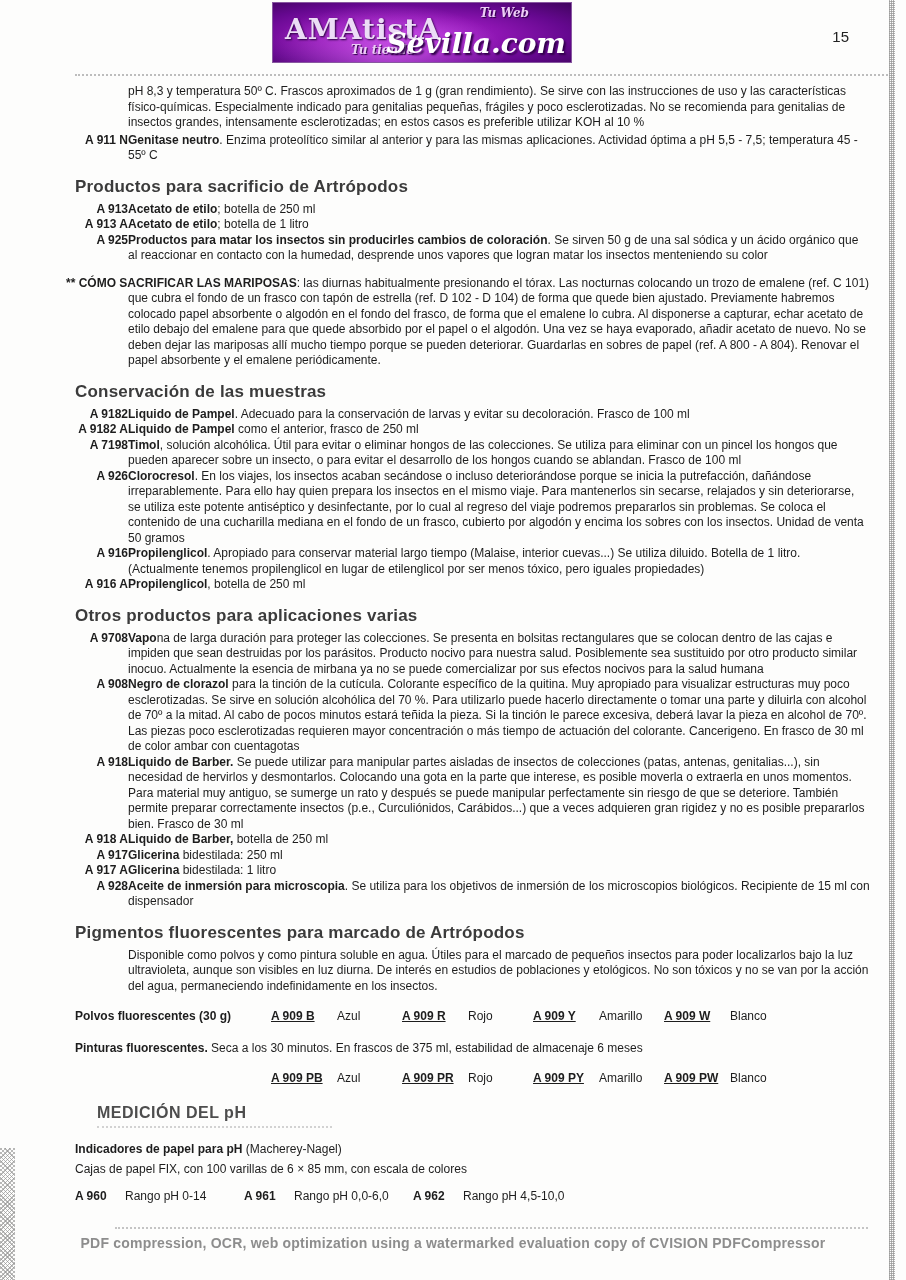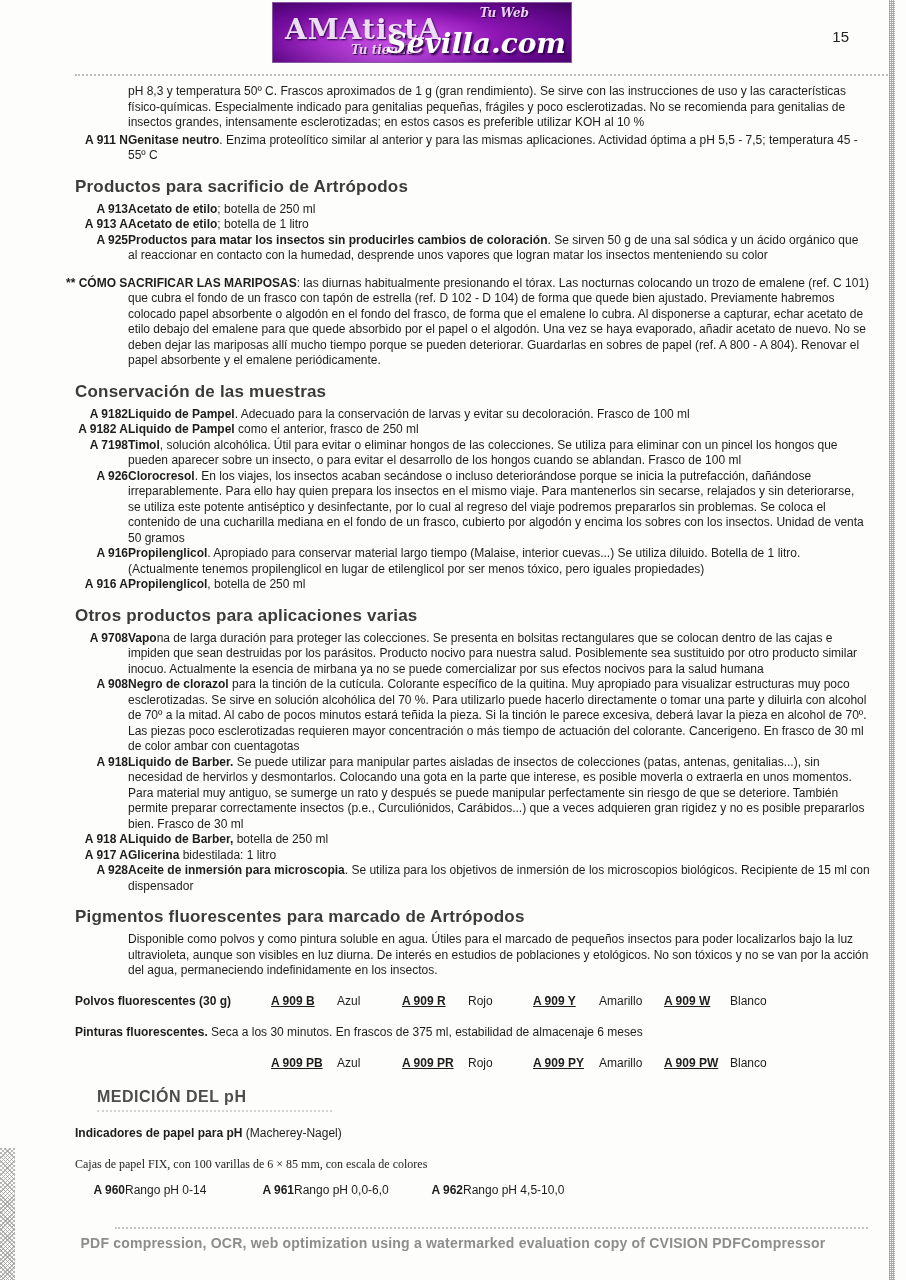--- a/index.html
+++ b/index.html
@@ -82,22 +82,22 @@
   .fluor-pair { flex:none; width:131px; display:flex; }
   .fluor-code { flex:none; width:66px; font-weight:bold;text-decoration:underline; }
   .paints-intro { margin-top:16px; }
   .ph-title {
     display:inline-block; margin:16px 0 0 22px;
     font-size:16px; line-height:20px; font-weight:bold;
     color:#4d4d4d; letter-spacing:.5px;
   }
   .ph-underline { width:235px; margin:3px 0 0 22px; border-top:2px dotted #d2d2d2; }
   .ph-indicators { margin-top:14px; }
-  .ph-boxes { margin-top:15px;font-family:Liberation Serif, serif; }
-  .ph-ranges { display:flex; margin-top:11px;text-align:right; }
+  .ph-boxes { margin-top:5px; }
+  .ph-ranges { display:flex; margin-top:11px; }
   .ph-pair { flex:none; width:169px; display:flex; }
   .ph-pair:last-child { width:auto; }
   .ph-code { flex:none; width:50px; font-weight:bold; }
   
   .rule-bottom { position:absolute; left:115px; right:38px; top:1227px; border-top:2px dotted #c4c4c4; }
   .watermark {
     position:absolute; top:1235px; left:0; width:100%;
     text-align:center; font-size:14px; font-weight:bold;
     color:#8d8d8d; letter-spacing:.2px;
   }
@@ -181,20 +181,24 @@
     </div>
     <div class="item">
       <span class="code">A 918</span>
       <p class="desc"><b class="lead">Liquido de Barber.</b><span> Se puede utilizar para manipular partes aisladas de insectos de colecciones (patas, antenas, genitalias...), sin necesidad de hervirlos y desmontarlos. Colocando una gota en la parte que interese, es posible moverla o extraerla en unos momentos. Para material muy antiguo, se sumerge un rato y después se puede manipular perfectamente sin riesgo de que se deteriore. También permite preparar correctamente insectos (p.e., Curculiónidos, Carábidos...) que a veces adquieren gran rigidez y no es posible prepararlos bien. Frasco de 30 ml</span></p>
     </div>
     <div class="item">
       <span class="code">A 918 A</span>
       <p class="desc"><b class="lead">Liquido de Barber,</b><span> botella de 250 ml</span></p>
     </div>
     <div class="item">
+      <span class="code">A 917</span>
+      <p class="desc"><b class="lead">Glicerina</b><span> bidestilada: 250 ml</span></p>
+    </div>
+    <div class="item">
       <span class="code">A 917 A</span>
       <p class="desc"><b class="lead">Glicerina</b><span> bidestilada: 1 litro</span></p>
     </div>
     <div class="item">
       <span class="code">A 928</span>
       <p class="desc"><b class="lead">Aceite de inmersión para microscopia</b><span>. Se utiliza para los objetivos de inmersión de los microscopios biológicos. Recipiente de 15 ml con dispensador</span></p>
     </div>
 
     <h2>Pigmentos fluorescentes para marcado de Artrópodos</h2>
     <p class="cont-para">Disponible como polvos y como pintura soluble en agua. Útiles para el marcado de pequeños insectos para poder localizarlos bajo la luz ultravioleta, aunque son visibles en luz diurna. De interés en estudios de poblaciones y etológicos. No son tóxicos y no se van por la acción del agua, permaneciendo indefinidamente en los insectos.</p>

